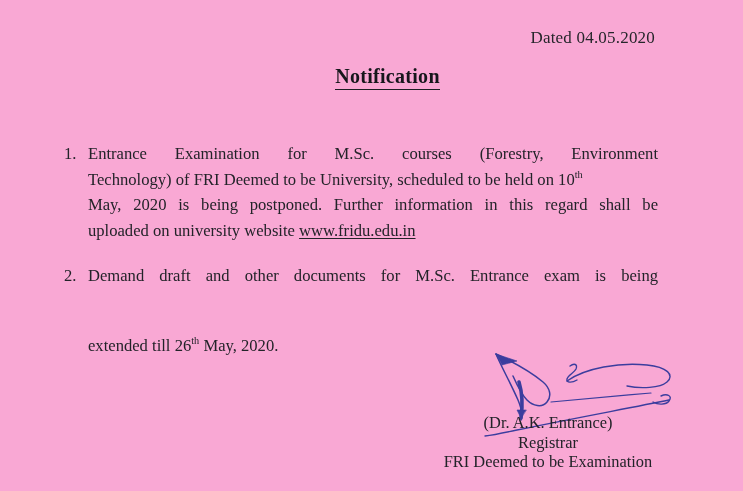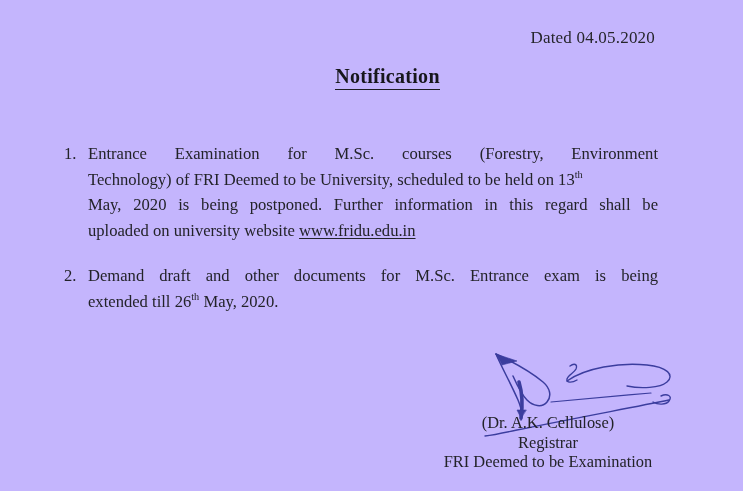--- a/index.html
+++ b/index.html
@@ -12,21 +12,21 @@
     height: 491px;
     position: relative;
     overflow: hidden;
     font-family: "Liberation Serif", "DejaVu Serif", serif;
     color: #1d1d22;
   }
 
   .page {
     position: absolute;
     inset: 0;
-    background: #c4b5fd;
+    background: #f9a8d4;
   }
 
   
   .dated {
     position: absolute;
     top: 28px;
     right: 88px;
     font-size: 17px;
     letter-spacing: 0.2px;
     color: #26262b;
@@ -101,21 +101,21 @@
 
   
   .l1 { display: block; text-align: justify; text-align-last: justify; }
   .l2 { display: block; text-align: justify; text-align-last: justify; }
   .l3 { display: block; white-space: nowrap; }
   .l4 { display: block; text-align: justify; text-align-last: justify; }
   .l5 { display: block; white-space: nowrap; }
 
   .m1 { display: block; white-space: nowrap; }
   .m2 { display: block; text-align: justify; text-align-last: justify; }
-  .m3 { display: block; white-space: nowrap; }
+  .m3 { display: block; white-space: nowrap; margin-top: 44px; }
 
   
   .sign-area {
     position: absolute;
     top: 352px;
     left: 455px;
     width: 250px;
     height: 80px;
     pointer-events: none;
   }
@@ -150,21 +150,21 @@
   <div class="title-wrap">
     <span class="title">Notification</span>
   </div>
 
   <div class="body-block">
 
     <div class="item">
       <span class="item-num">1.</span>
       <p class="para-justify">
         <span class="l1">Entrance Examination for M.Sc. courses (Forestry, Environment</span>
-        <span class="l3"><span>Technology) of FRI Deemed to be University, scheduled to be held on 13</span><sup>th</sup></span>
+        <span class="l3"><span>Technology) of FRI Deemed to be University, scheduled to be held on 10</span><sup>th</sup></span>
         <span class="l4">May, 2020 is being postponed. Further information in this regard shall be</span>
         <span class="l5"><span>uploaded on university website </span><span class="link">www.fridu.edu.in</span></span>
       </p>
     </div>
 
     <div class="item">
       <span class="item-num">2.</span>
       <p class="para-justify">
         <span class="m2">Demand draft and other documents for M.Sc. Entrance exam is being</span>
         <span class="m3"><span>extended till 26</span><sup>th</sup><span> May, 2020.</span></span>
@@ -191,18 +191,18 @@
 
         <path d="M206 44 C 212 41, 218 44, 214 49 C 211 53, 203 53, 198 50" stroke-width="1.4"></path>
 
         <path d="M214 48 C 175 56, 120 66, 62 78 C 48 81, 38 83, 30 84" stroke-width="1.3"></path>
         <path d="M96 50 C 120 48, 160 44, 196 41" stroke-width="1.2"></path>
       </g>
     </svg>
   </div>
 
   <div class="sign-block">
-    <span class="sign-name">(Dr. A.K. Cellulose)</span>
+    <span class="sign-name">(Dr. A.K. Entrance)</span>
     <span class="sign-role">Registrar</span>
     <span class="sign-org">FRI Deemed to be Examination</span>
   </div>
 
 </div>
 
 </body></html>

